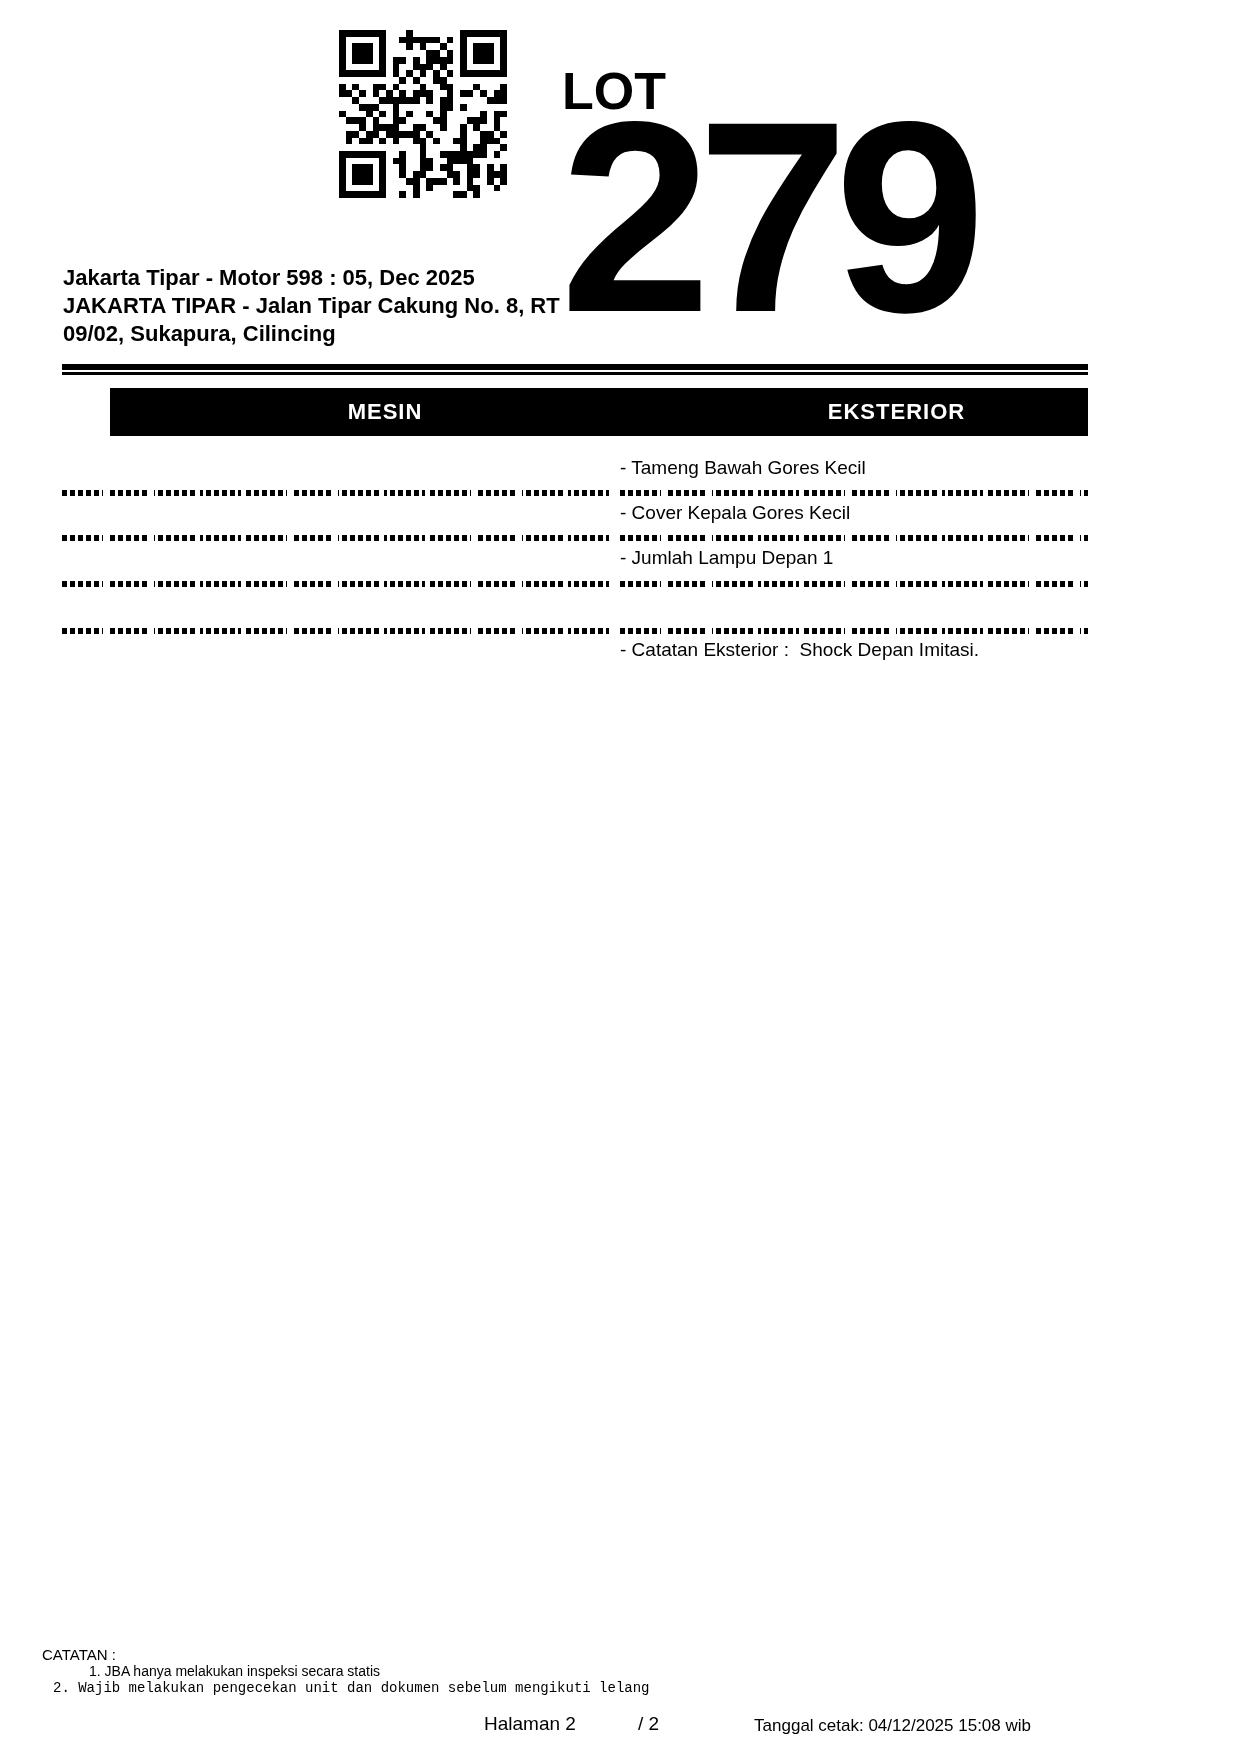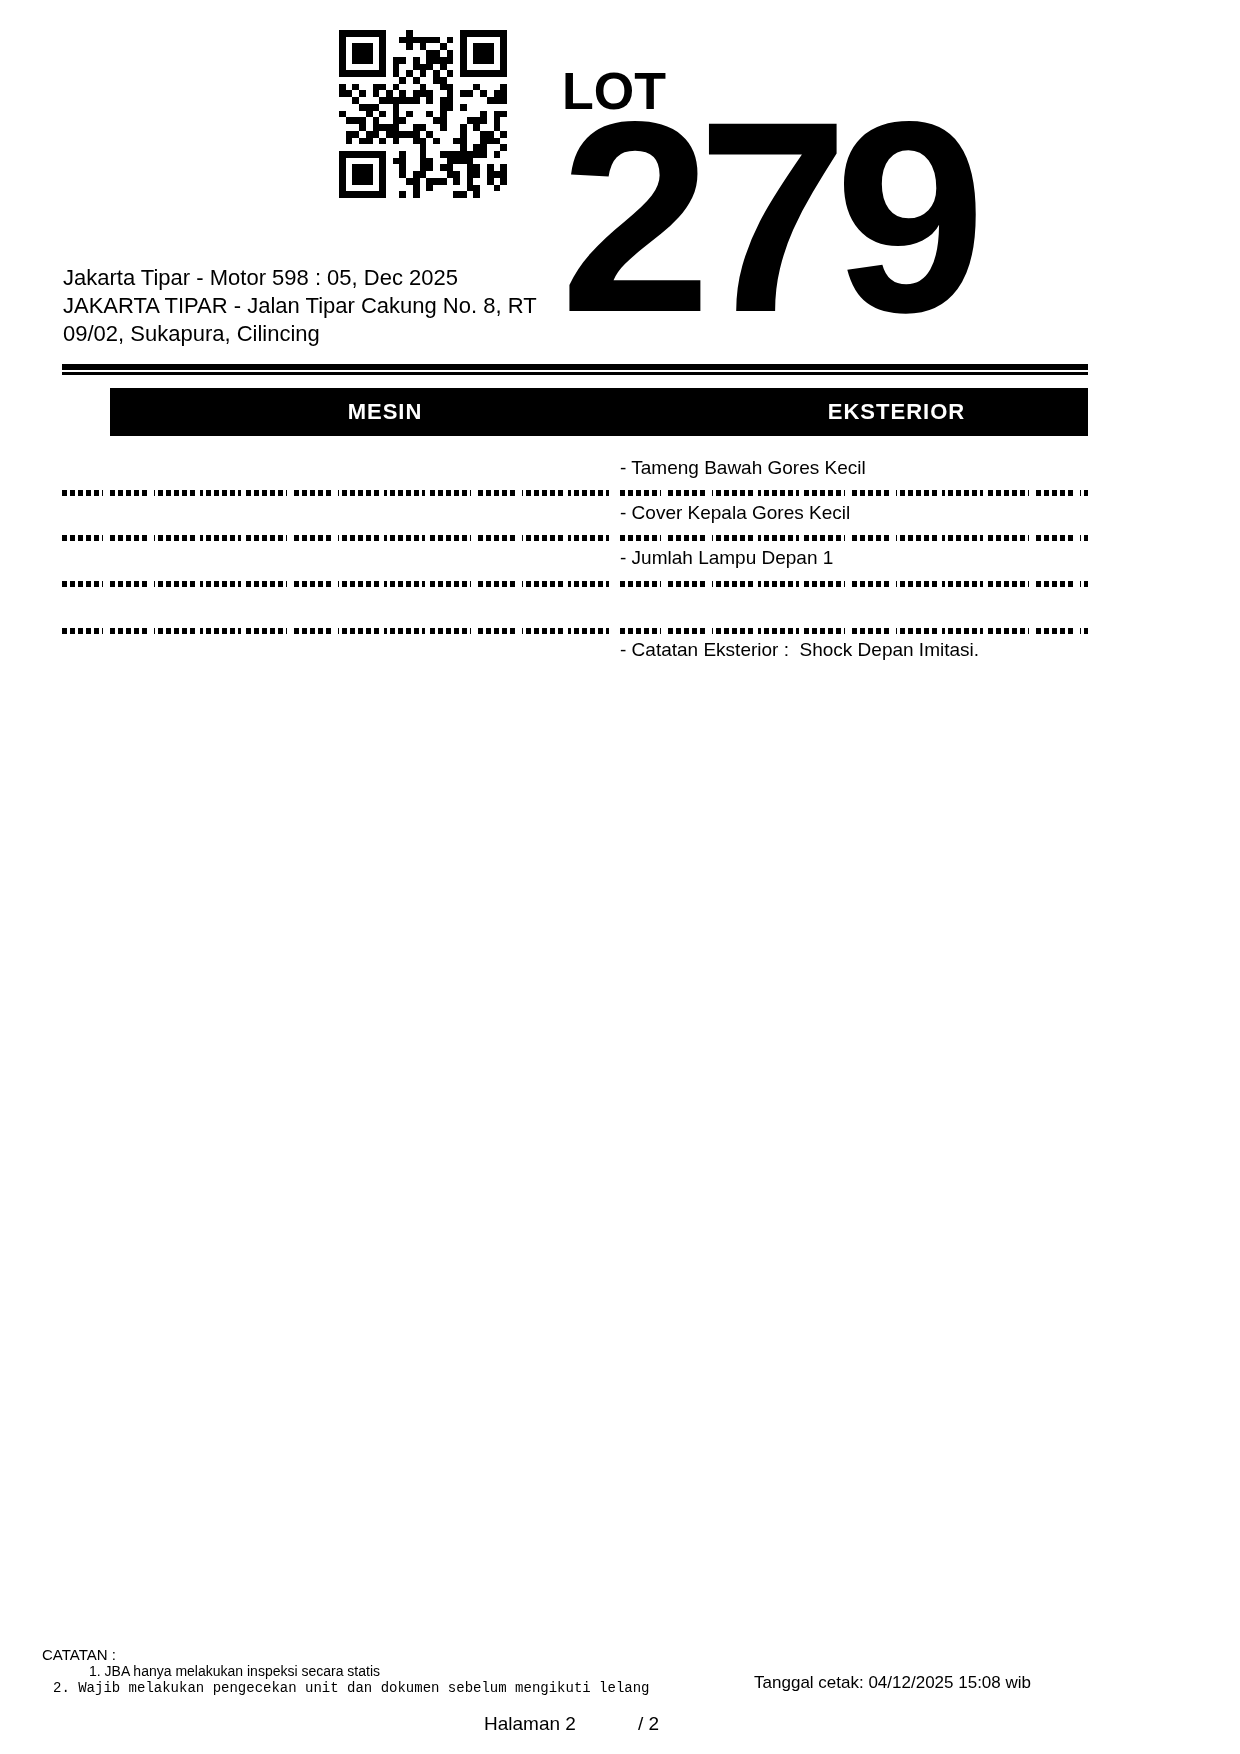--- a/index.html
+++ b/index.html
@@ -20,21 +20,21 @@
     font-size:52px;font-weight:bold;line-height:52px;
     letter-spacing:0px;white-space:nowrap;
   }
   .lot-number{
     left:560px;top:81px;
     font-size:272px;font-weight:bold;line-height:272px;
     letter-spacing:-14px;white-space:nowrap;
   }
   .address{
     left:63px;top:264px;width:470px;
-    font-size:22px;line-height:28px;
+    font-size:22px;line-height:28px;font-weight:bold;
   }
   .address div{white-space:nowrap;}
 
   
   .double-rule{
     left:62px;top:364px;width:1111px;height:11px;
     background:linear-gradient(#000 0 6px,#fff 6px 8px,#000 8px 11px);
   }
 
   
@@ -65,21 +65,21 @@
   .i1{top:458px;} .i2{top:503px;} .i3{top:548px;} .i4{top:596px;margin-top:44px;}
 
   
   .notes-title{left:42px;top:1646px;font-size:15px;line-height:17px;white-space:nowrap;}
   .note1{left:53px;top:1663px;font-size:14px;line-height:17px;white-space:nowrap;margin-left:36px;}
   .note2{left:53px;top:1680px;font-size:14px;line-height:17px;white-space:nowrap;font-family:Liberation Mono, monospace;}
 
   
   .page-label{left:484px;top:1714px;font-size:19px;line-height:19px;white-space:nowrap;}
   .page-total{left:638px;top:1714px;font-size:19px;line-height:19px;white-space:nowrap;}
-  .print-date{right:57px;top:1674px;font-size:17px;line-height:17px;white-space:nowrap;margin-left:32px;}
+  .print-date{right:57px;top:1717px;font-size:17px;line-height:17px;white-space:nowrap;margin-left:32px;}
 </style>
 </head>
 <body>
 
 <div class="page">
 
   <div class="abs qr" id="qr"><svg width="168" height="168" viewBox="0 0 168 168" xmlns="http://www.w3.org/2000/svg" shape-rendering="crispEdges" fill="#000">
         <rect x="67.20" y="0.00" width="6.72" height="6.72"></rect>
         <rect x="60.48" y="6.72" width="6.72" height="6.72"></rect>
         <rect x="67.20" y="6.72" width="6.72" height="6.72"></rect>

